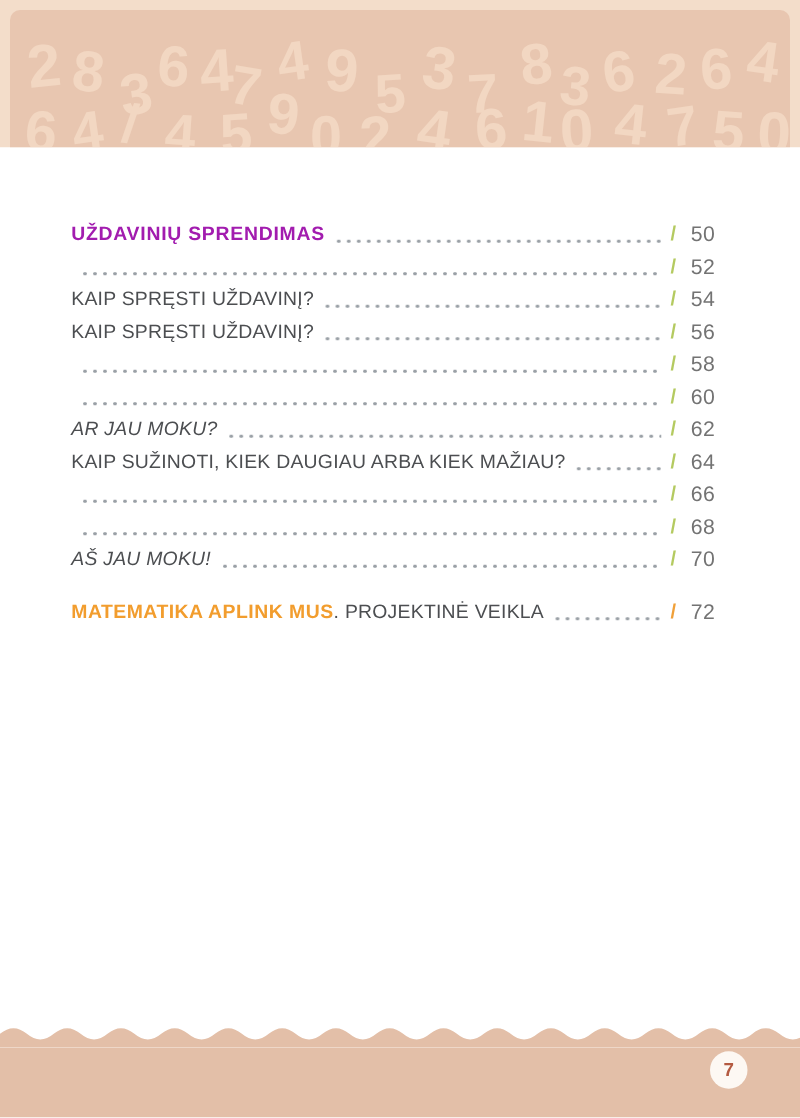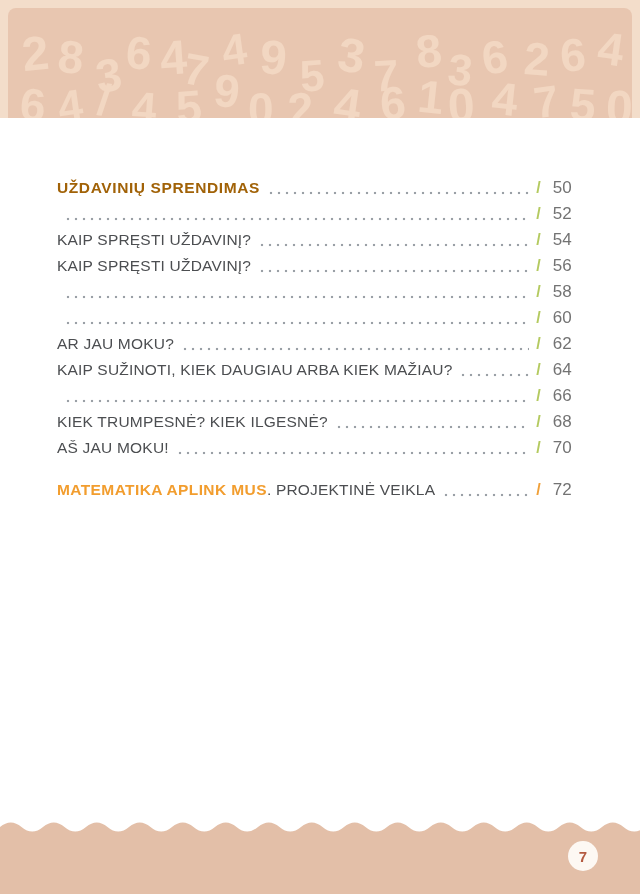--- a/index.html
+++ b/index.html
@@ -28,23 +28,23 @@
     padding:57px 68px 0 57px;
     box-sizing:border-box;
   }
   .toc-row{
     display:flex;align-items:center;height:26px;
     font-size:15.5px;letter-spacing:0.2px;color:#4c4e51;
     white-space:nowrap;
   }
   .toc-row.gap-before{margin-top:16px;}
   .toc-row .lbl{flex:0 0 auto;}
-  .toc-row .lbl .accent-green{color:#a16207;font-weight:bold;letter-spacing:0.6px;}
+  .toc-row .lbl .accent-green{color:#a21caf;font-weight:bold;letter-spacing:0.6px;}
   .toc-row .lbl .accent-orange{color:#f29d2e;font-weight:bold;letter-spacing:0.4px;}
-  .toc-row.italic .lbl{text-align:right;}
+  .toc-row.italic .lbl{font-style:italic;text-align:right;}
   .leader{
     flex:1 1 auto;height:4px;margin:0 7px 0 7px;align-self:center;
     position:relative;top:5px;
     background-image:radial-gradient(circle,#9aa0a6 1.25px,transparent 1.6px);
     background-size:8px 4px;background-repeat:repeat-x;background-position:left center;
   }
   .slash{flex:0 0 auto;font-weight:bold;font-size:16px;margin-right:5px;}
   .slash.green{color:#b4ca60;}
   .slash.orange{color:#f0a039;}
   .pnum{
@@ -153,21 +153,20 @@
     <span class="leader"></span>
     <span class="slash green">/</span>
     <span class="pnum">64</span>
   </div>
       <div class="toc-row">
     <span class="leader"></span>
     <span class="slash green">/</span>
     <span class="pnum">66</span>
   </div>
       <div class="toc-row">
-    <span class="lbl">KIEK TRUMPESNĖ? KIEK ILGESNĖ?</span>
     <span class="leader"></span>
     <span class="slash green">/</span>
     <span class="pnum">68</span>
   </div>
       <div class="toc-row italic">
     <span class="lbl">AŠ JAU MOKU!</span>
     <span class="leader"></span>
     <span class="slash green">/</span>
     <span class="pnum">70</span>
   </div>

